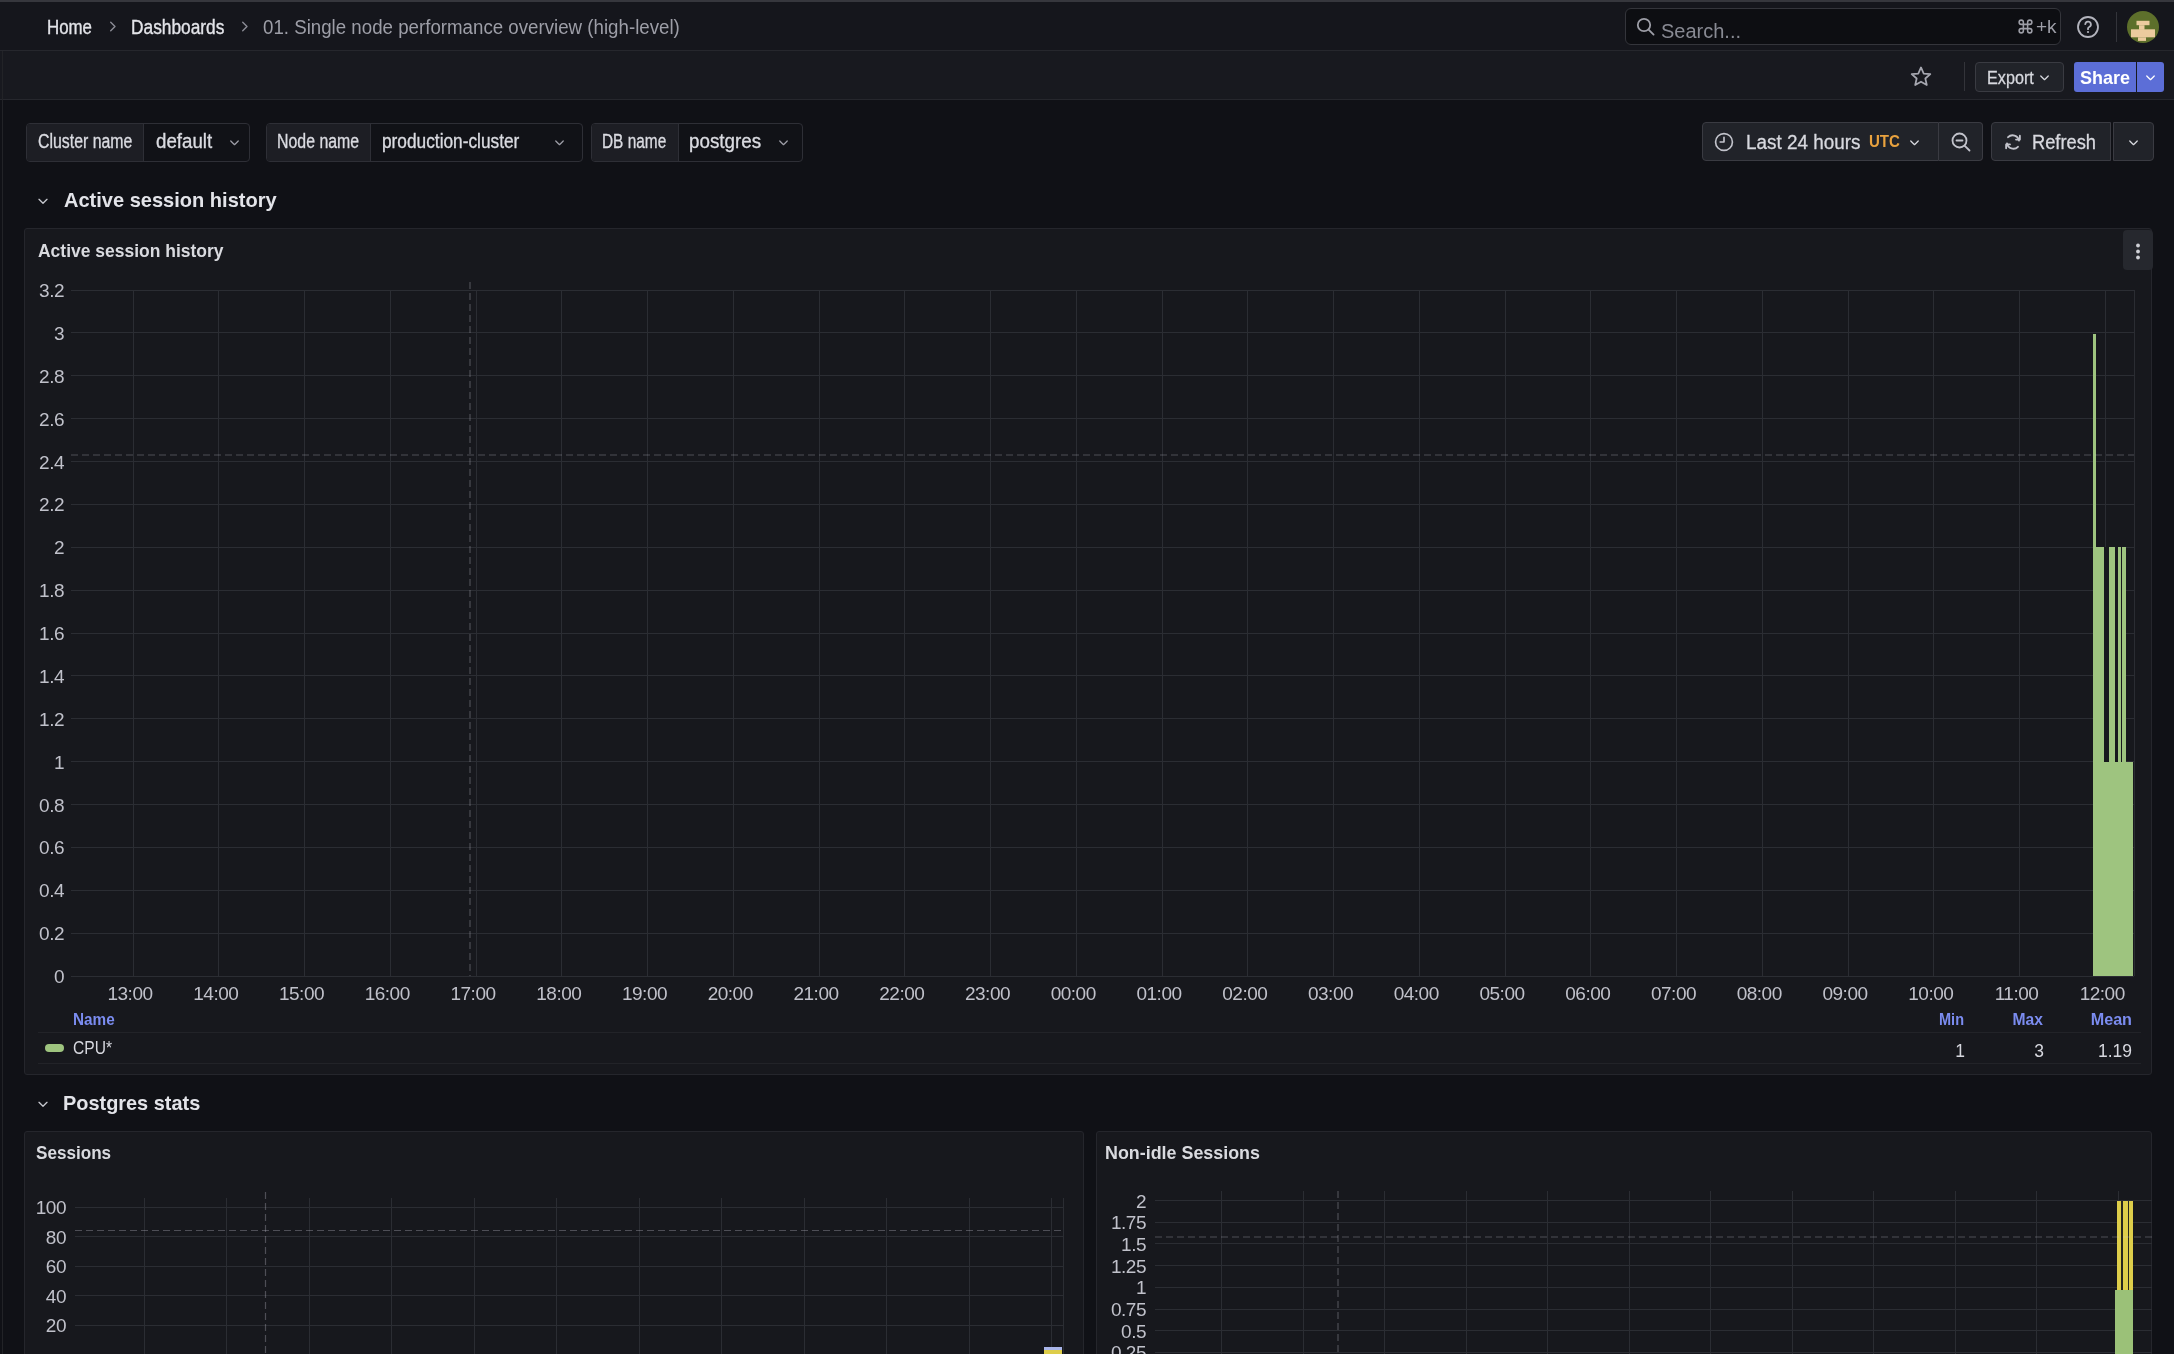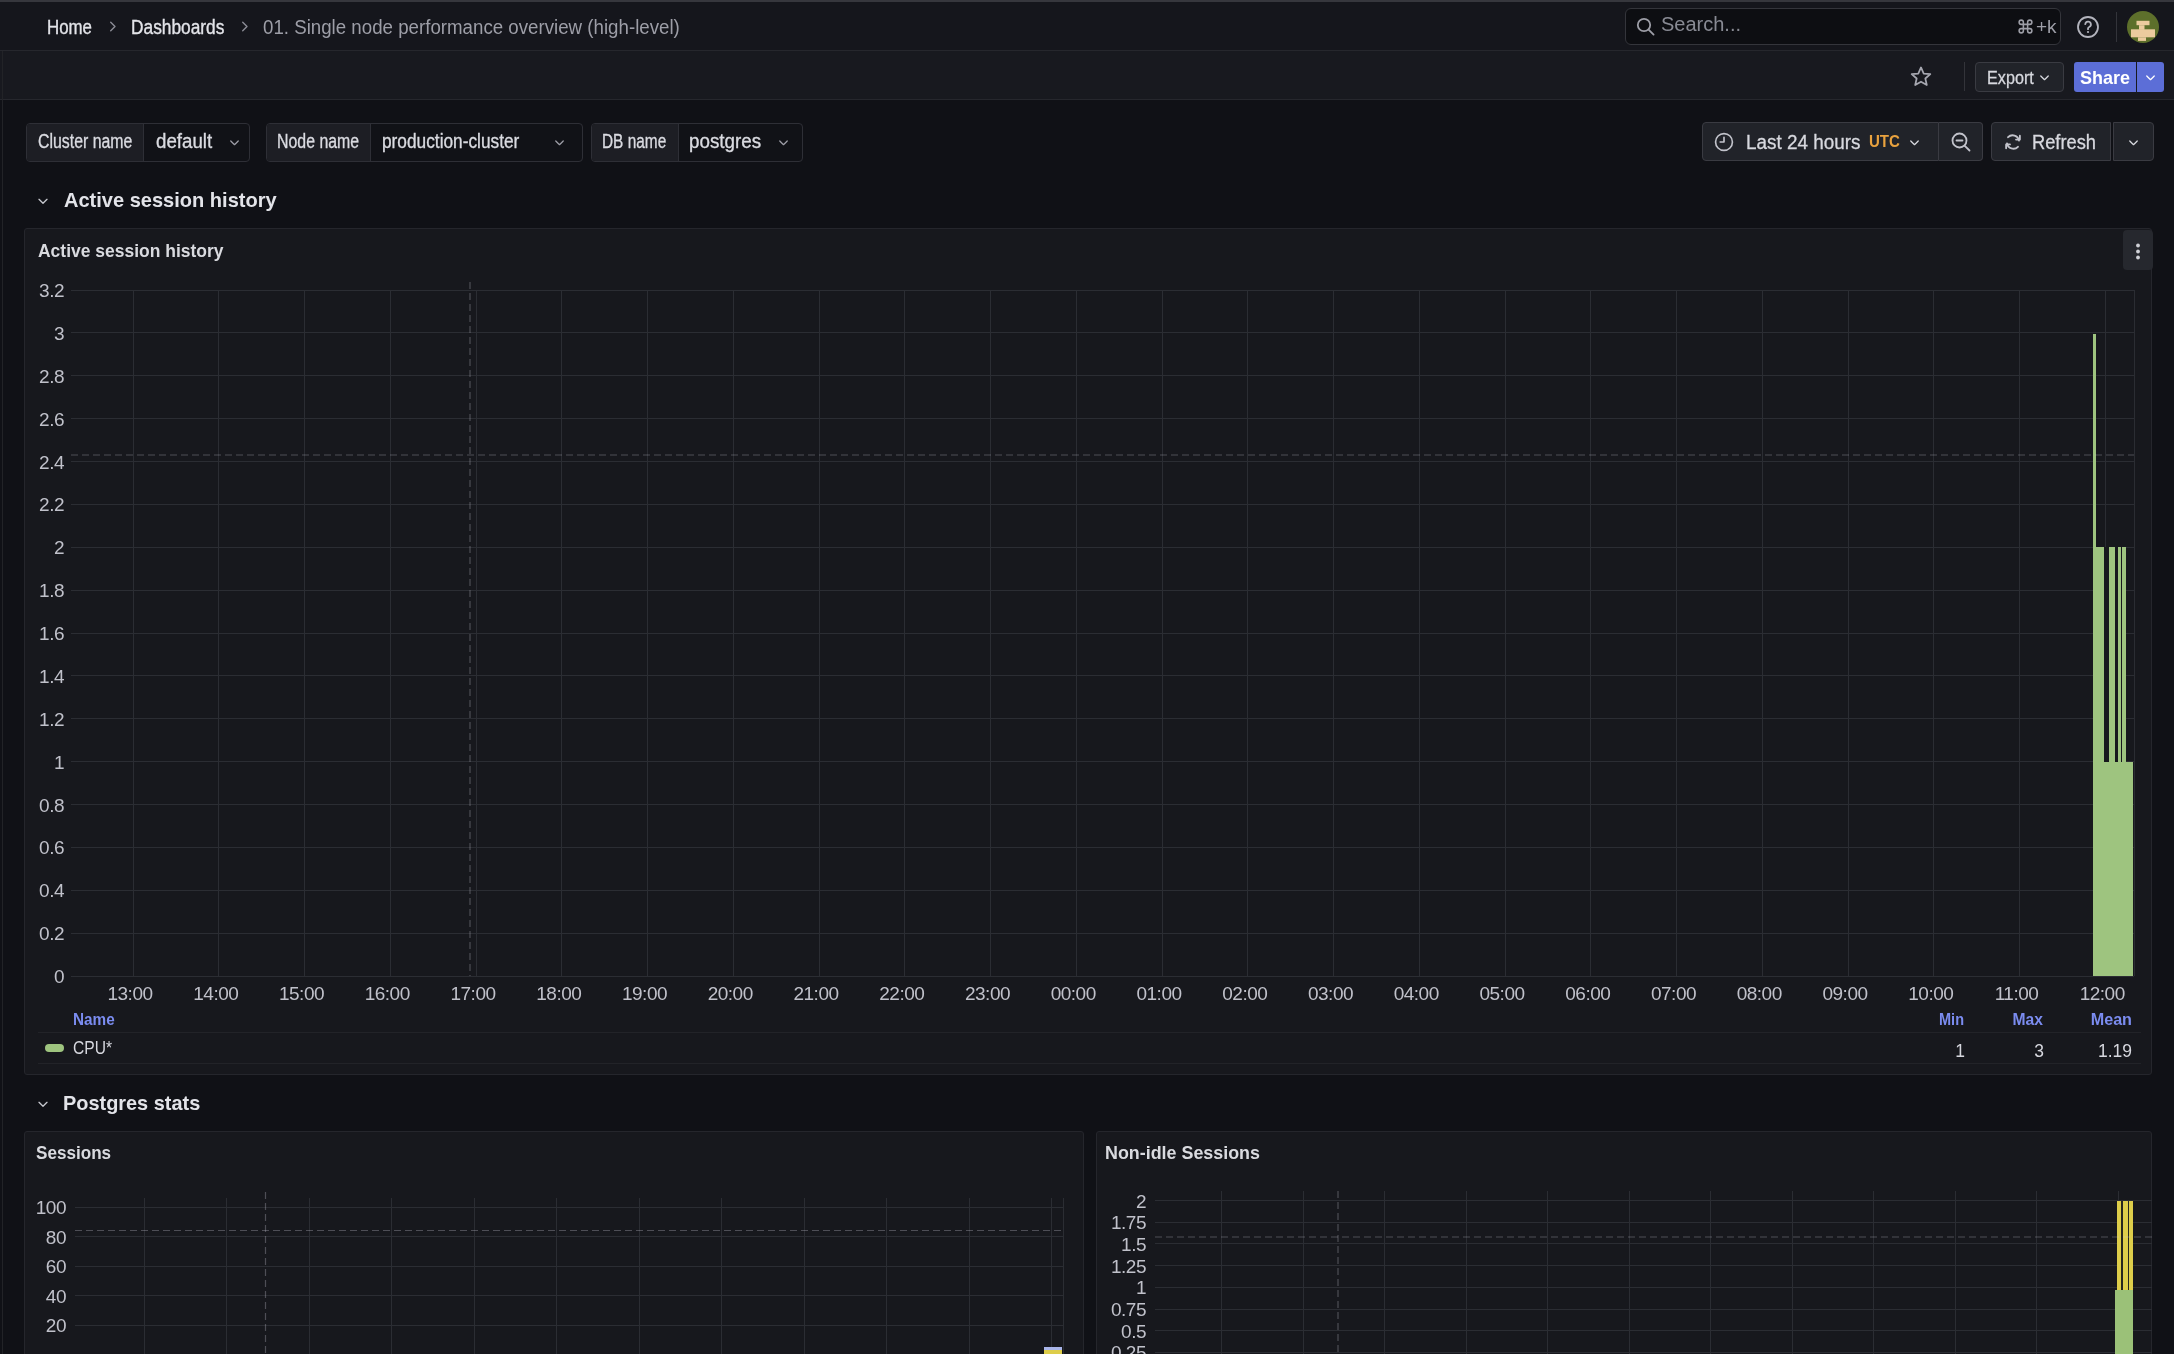--- a/index.html
+++ b/index.html
@@ -14,21 +14,21 @@
 <div style="position:absolute;top:15.5px;font-size:20px;font-weight:400;color:#e3e4e9;line-height:1.15;white-space:pre;left:131.1px;transform:scaleX(0.866);transform-origin:0 50%;-webkit-text-stroke:0.35px #e3e4e9;">Dashboards</div>
 <svg style="position:absolute;left:236px;top:18px" width="17" height="17" viewBox="0 0 24 24" fill="none">
     <path d="M9.5 6l6 6-6 6" stroke="#8a8b94" stroke-width="2" stroke-linecap="round" stroke-linejoin="round"></path>
   </svg>
 <div style="position:absolute;top:15.5px;font-size:20px;font-weight:400;color:#9d9ea7;line-height:1.15;white-space:pre;left:263.1px;transform:scaleX(0.935);transform-origin:0 50%;">01. Single node performance overview (high-level)</div>
 <div style="position:absolute;left:1625px;top:8px;width:436px;height:37px;background:#0d0e12;border:1px solid #34353b;border-radius:6px"></div>
 <svg width="22" height="22" viewBox="0 0 22 22" fill="none" style="position:absolute;left:1635px;top:16px">
     <circle cx="9" cy="9" r="6.2" stroke="#9d9ea7" stroke-width="1.8"></circle>
     <line x1="13.6" y1="13.6" x2="18.6" y2="18.6" stroke="#9d9ea7" stroke-width="1.8" stroke-linecap="round"></line>
   </svg>
-<div style="position:absolute;top:13px;font-size:20px;font-weight:400;color:#888a93;line-height:1.15;white-space:pre;left:1661px;transform:scaleX(1.0);transform-origin:0 50%;">Search...</div>
+<div style="position:absolute;top:20px;font-size:20px;font-weight:400;color:#888a93;line-height:1.15;white-space:pre;left:1661px;transform:scaleX(1.0);transform-origin:0 50%;">Search...</div>
 <svg width="17" height="17" viewBox="0 0 24 24" fill="none" style="position:absolute;left:2017px;top:18px">
     <path d="M15 6v12a3 3 0 1 0 3-3H6a3 3 0 1 0 3 3V6a3 3 0 1 0-3 3h12a3 3 0 1 0-3-3" stroke="#9d9ea7" stroke-width="2.2"></path>
   </svg>
 <div style="position:absolute;top:16px;font-size:19px;font-weight:400;color:#9d9ea7;line-height:1.15;white-space:pre;left:2036px;transform:scaleX(1.0);transform-origin:0 50%;">+k</div>
 <svg width="24" height="24" viewBox="0 0 24 24" fill="none" style="position:absolute;left:2076px;top:15px">
     <circle cx="12" cy="12" r="10" stroke="#b3b4bd" stroke-width="1.8"></circle>
     <path d="M9.3 9.2a2.8 2.8 0 1 1 3.9 2.8c-.8.35-1.2.9-1.2 1.7v.5" stroke="#b3b4bd" stroke-width="1.8" stroke-linecap="round"></path>
     <circle cx="12" cy="17" r="1.1" fill="#b3b4bd"></circle>
   </svg>
 <div style="position:absolute;left:2116px;top:12px;width:1px;height:30px;background:#33343a"></div>

